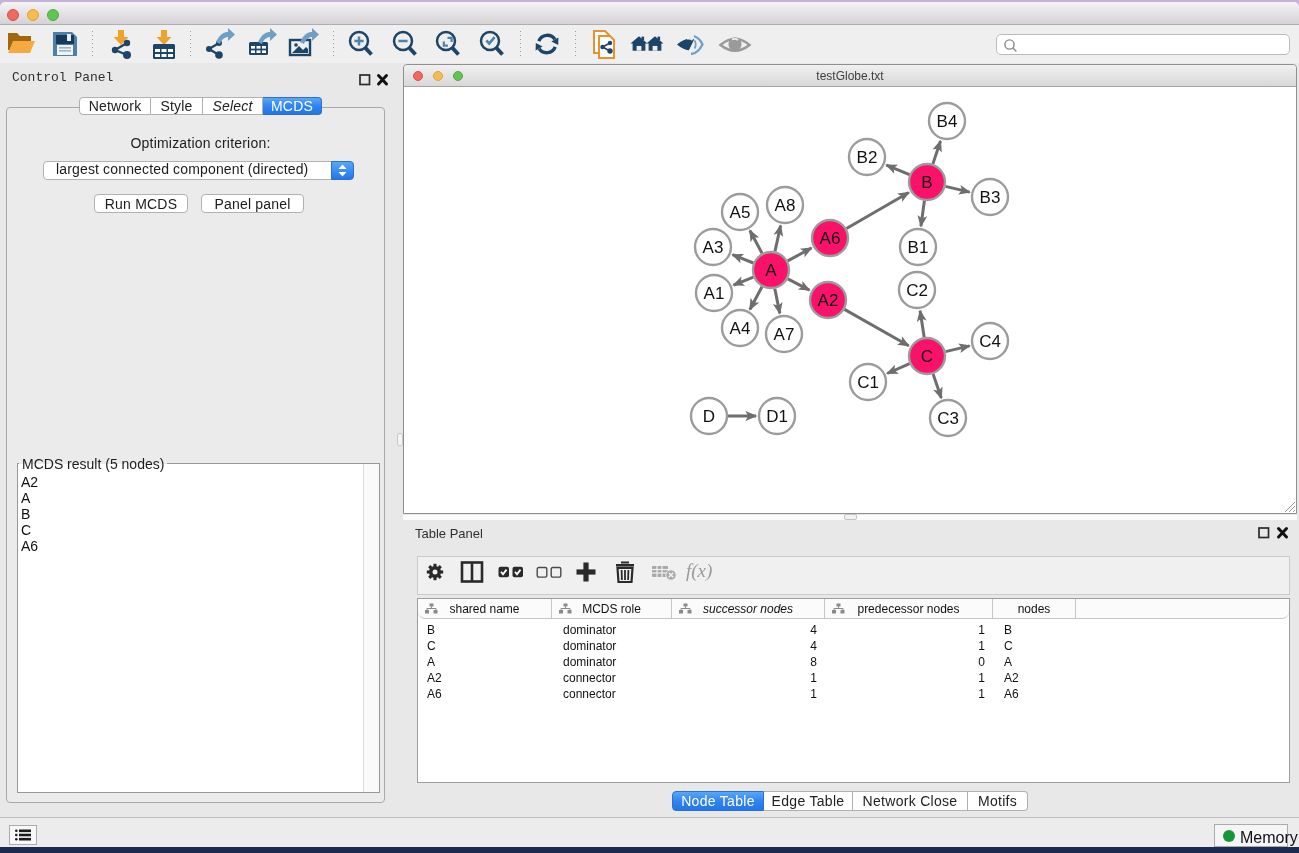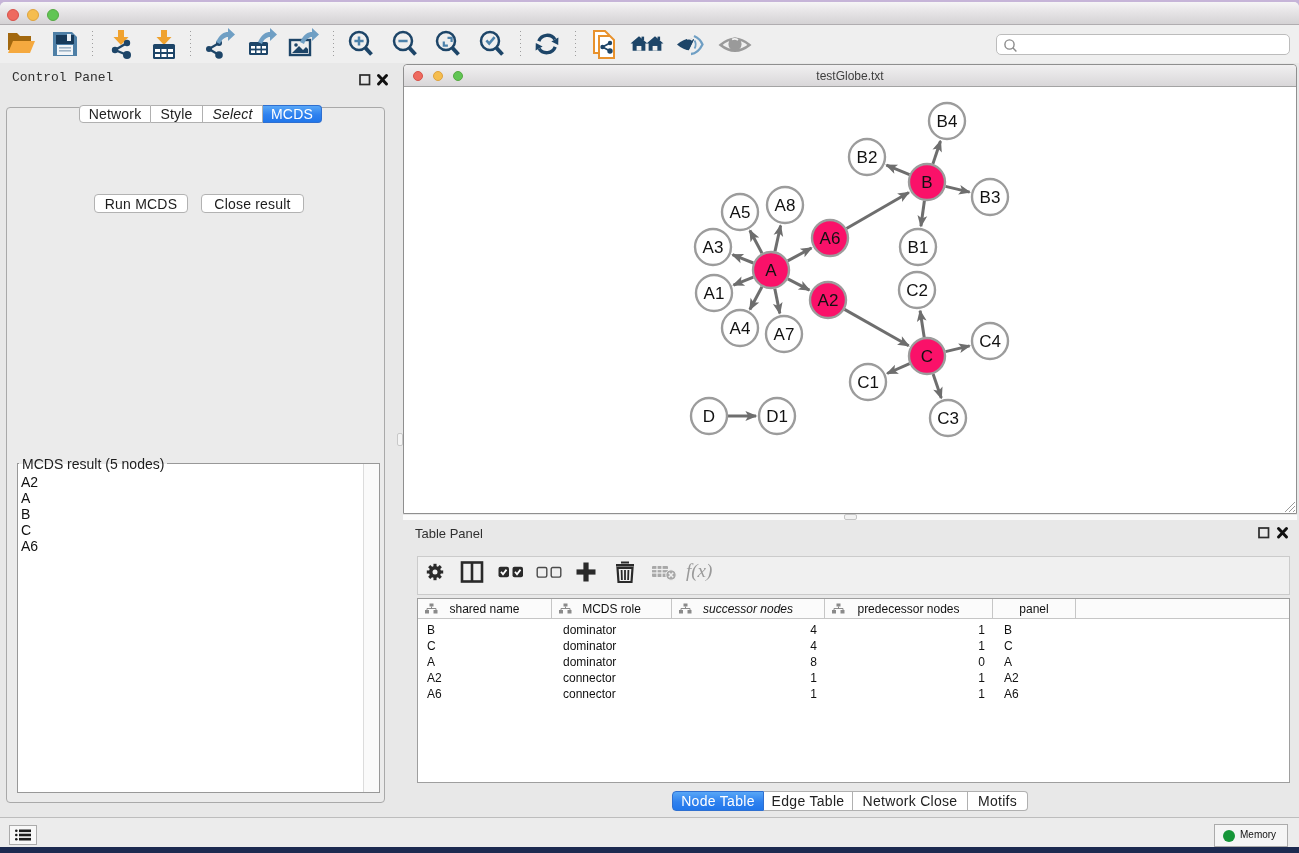--- a/index.html
+++ b/index.html
@@ -12,21 +12,21 @@
 .tl { position:absolute; width:12px; height:12px; border-radius:50%; top:7px; }
 #titletext { width:100%; text-align:center; top:4px; font-size:13px; color:#3e3e3e; }
 #toolbar { left:0; top:23px; width:1299px; height:38px; background:#efefef; }
 .tsep { position:absolute; top:6px; height:26px; width:1px; background:repeating-linear-gradient(#9e9e9e 0 1px, rgba(0,0,0,0) 1px 4px); }
 #searchbox { left:996px; top:9px; width:294px; height:21px; background:#fff; border:1px solid #bcbcbc; border-radius:5px; }
 #content { left:0; top:61px; width:1299px; height:754px; background:#e8e8e8; }
 
 #cp-title { left:12px; top:7px; font-size:13px; color:#303030;font-family:Liberation Mono, monospace; }
 #cp-pane { left:6px; top:44px; width:379px; height:696px; background:#ebebeb; border:1px solid #a9a9a9; border-radius:4px; }
 .tabbar { position:absolute; top:34px; height:18px; display:flex; }
-.tab { height:18px; line-height:17px; font-size:14px; letter-spacing:0.2px; color:#222; background:#fff; border:1px solid #b0b0b0; border-left:none; text-align:center;margin-top:8px; }
+.tab { height:18px; line-height:17px; font-size:14px; letter-spacing:0.2px; color:#222; background:#fff; border:1px solid #b0b0b0; border-left:none; text-align:center; }
 .tab.first { border-left:1px solid #b0b0b0; border-radius:4px 0 0 4px; }
 .tab.last { border-radius:0 4px 4px 0; }
 .tab.sel { background:linear-gradient(#58a7f7 0%,#2f81ee 55%,#2076eb 100%); color:#fff; border-color:#2e6fd0; }
 #optlabel { left:5px; top:72px; width:391px; text-align:center; font-size:14px; letter-spacing:0.2px; color:#1c1c1c; }
 #dropdown { left:43px; top:98px; width:311px; height:19px; background:#fff; border:1px solid #b2b2b2; border-radius:4px; }
 #dropdown .txt { position:absolute; left:12px; top:-1px; font-size:14px; letter-spacing:0.15px; color:#1c1c1c; }
 #dropdown .spin { position:absolute; right:-1px; top:-1px; width:23px; height:19px; background:linear-gradient(#58a7f7,#2076eb); border-radius:0 4px 4px 0; border:1px solid #2e6fd0; }
 .btn { position:absolute; height:19px; line-height:18px; background:#fff; border:1px solid #b2b2b2; border-radius:4px; font-size:14px; letter-spacing:0.2px; color:#1c1c1c; text-align:center; }
 #mcdsbox { left:17px; top:400px; width:363px; height:330px; background:#fff; border:1px solid #989898; }
 #mcdslegend { left:19px; top:393px; font-size:14px; color:#1c1c1c; padding:0 3px; background:linear-gradient(#ebebeb 50%,#ffffff 50%); }
@@ -34,29 +34,29 @@
 #mcdsscroll { left:363px; top:401px; width:16px; height:328px; background:#fafafa; border-left:1px solid #dcdcdc; }
 
 #netwin { left:403px; top:1px; width:894px; height:450px; border:1px solid #8f8f8f; border-radius:4px 4px 0 0; background:#fff;padding-left:48px; }
 #nettitle { left:0; top:0; width:892px; height:22px; background:linear-gradient(#f1f0f1,#d9d7d9); border-bottom:1px solid #a3a3a3; border-radius:4px 4px 0 0; }
 #nettitle .tl { width:10px; height:10px; top:6px; }
 #nettitletext { width:100%; text-align:center; top:4px; font-size:12px; color:#3e3e3e; }
 
 #tp-title { left:415px; top:463px; font-size:13px; color:#303030; }
 #tp-toolbar { left:417px; top:493px; width:873px; height:39px; background:#f0f0f0; border:1px solid #cbcbcb; }
 #tp-table { left:417px; top:535px; width:873px; height:185px; background:#fff; border:1px solid #9e9e9e; }
-#tp-header { left:0; top:0; width:871px; height:20px; background:#fbfbfb; border-bottom:1px solid #c6c6c6; font-size:12px; color:#111; }
+#tp-header { left:0; top:0; width:871px; height:20px; background:#fbfbfb; border-bottom:1px solid #c6c6c6; font-size:12px; color:#111;border-radius:7px; }
 .hcell { position:absolute; top:0; height:20px; border-right:1px solid #c6c6c6; }
 .hcell span { position:absolute; top:3px; width:100%; text-align:center; }
 .trow { position:absolute; font-size:12px; color:#111; height:16px; line-height:16px; }
 .bottomtabs { left:672px; top:728px; height:20px; display:flex; }
 .btab { height:20px; line-height:19px; font-size:14px; letter-spacing:0.3px; color:#222; background:#fff; border:1px solid #b0b0b0; border-left:none; text-align:center; }
 #statusbar { left:0; top:815px; width:1299px; height:30px; background:#ececec; border-top:1px solid #bdbdbd; }
 #listbtn { left:9px; top:7px; width:28px; height:20px; background:#f8f8f8; border:1px solid #ababab; }
-#membtn { left:1214px; top:6px; width:74px; height:23px; background:#f5f5f5; border:1px solid #ababab; font-size:10px; color:#111; }
+#membtn { left:1214px; top:6px; width:74px; height:23px; background:#f5f5f5; border:1px solid #ababab; font-size:16px; color:#111; }
 </style>
 </head>
 <body>
 <div id="deskbottom" class="abs"></div>
 <div id="win" class="abs">
   <div id="titlebar" class="abs">
     <div class="tl" style="left:7px;background:#ee6a5f;border:1px solid #d8514a;"></div>
     <div class="tl" style="left:27px;background:#f5bd4f;border:1px solid #dfa33d;"></div>
     <div class="tl" style="left:47px;background:#61c554;border:1px solid #55a943;"></div>
   </div>
@@ -221,22 +221,32 @@
         <rect x="2" y="2" width="9.5" height="9.5" fill="none" stroke="#2b2b2b" stroke-width="1.7"></rect>
         <path d="M20.5,2.5 L28.5,11 M28.5,2.5 L20.5,11" stroke="#111" stroke-width="3" stroke-linecap="round"></path>
       </svg>
     <div id="cp-pane" class="abs"></div>
     <div class="tabbar" style="left:79px;">
       <div class="tab first" style="width:72px;">Network</div>
       <div class="tab" style="width:52px;">Style</div>
       <div class="tab" style="width:60px;font-style:italic;">Select</div>
       <div class="tab sel last" style="width:59px;">MCDS</div>
     </div>
+    <div id="optlabel" class="abs">Optimization criterion:</div>
+    <div id="dropdown" class="abs">
+      <div class="txt">largest connected component (directed)</div>
+      <div class="spin">
+          <svg class="abs" style="left:0;top:0" width="21" height="17">
+            <path d="M10.5,2.5 L14.5,7 L6.5,7 Z" fill="#fff"></path>
+            <path d="M10.5,14.5 L14.5,10 L6.5,10 Z" fill="#fff"></path>
+          </svg>
+        </div>
+    </div>
     <div class="btn" style="left:94px;top:131px;width:94px;">Run MCDS</div>
-    <div class="btn" style="left:201px;top:131px;width:103px;">Close result</div>
+    <div class="btn" style="left:201px;top:131px;width:103px;">Panel panel</div>
     <div id="mcdsbox" class="abs"></div>
     <div id="mcdsscroll" class="abs"></div>
     <div id="mcdslegend" class="abs">MCDS result (5 nodes)</div>
     <div id="mcdslist" class="abs">A2<br>A<br>B<br>C<br>A6</div>
 
     <div id="netwin" class="abs">
       <div id="nettitle" class="abs">
         <div class="tl" style="left:9px;background:#ee6a5f;border:1px solid #d8514a;"></div>
         <div class="tl" style="left:29px;background:#f5bd4f;border:1px solid #dfa33d;"></div>
         <div class="tl" style="left:49px;background:#61c554;border:1px solid #55a943;"></div>
@@ -455,21 +465,21 @@
               <g stroke="#8a8a8a" stroke-width="1">
                 <line x1="6.5" y1="3.5" x2="6.5" y2="5.5"></line>
                 <line x1="2" y1="7" x2="2" y2="5.5"></line>
                 <line x1="11" y1="7" x2="11" y2="5.5"></line>
                 <line x1="2" y1="5.5" x2="11" y2="5.5"></line>
               </g>
             </svg>
             <span>predecessor nodes</span>
           </div>
           <div class="hcell" style="left:575px;width:83px;">
-            <span>panel</span>
+            <span>nodes</span>
           </div>
       </div>
       <div class="trow" style="left:9px;top:23px;">B</div>
         <div class="trow" style="left:145px;top:23px;">dominator</div>
         <div class="trow" style="left:254px;top:23px;width:145px;text-align:right;">4</div>
         <div class="trow" style="left:407px;top:23px;width:160px;text-align:right;">1</div>
         <div class="trow" style="left:586px;top:23px;">B</div>
         <div class="trow" style="left:9px;top:39px;">C</div>
         <div class="trow" style="left:145px;top:39px;">dominator</div>
         <div class="trow" style="left:254px;top:39px;width:145px;text-align:right;">4</div>

